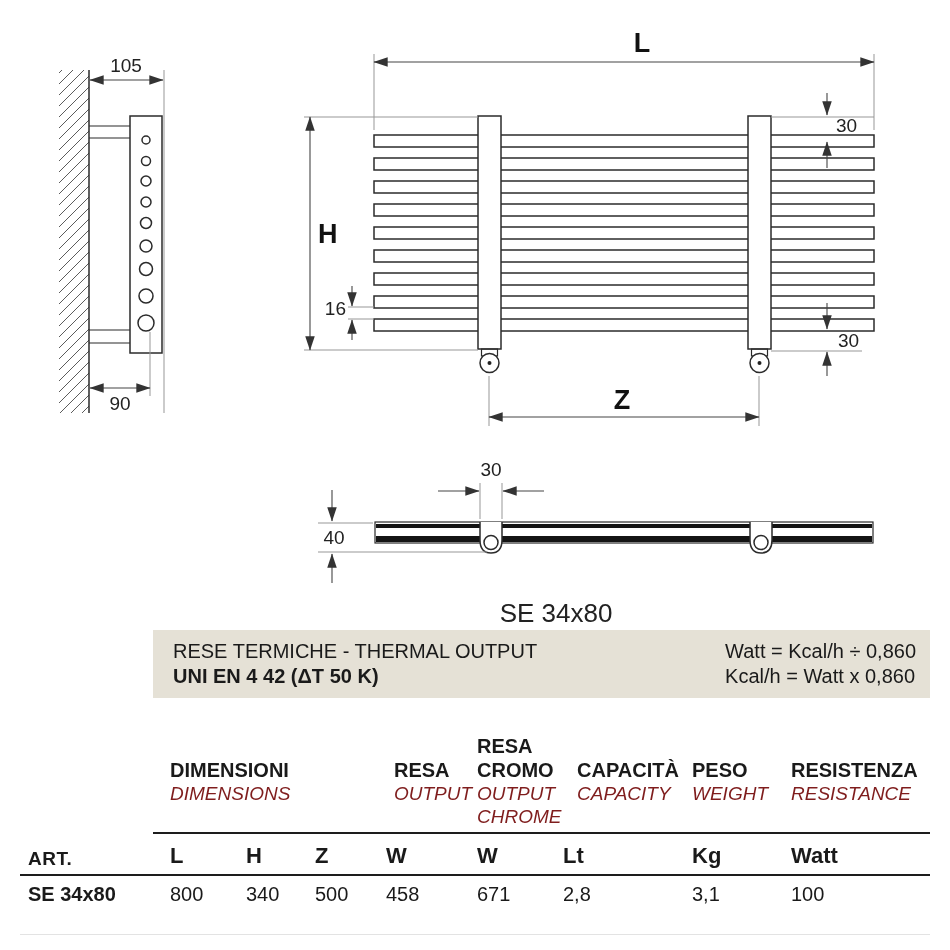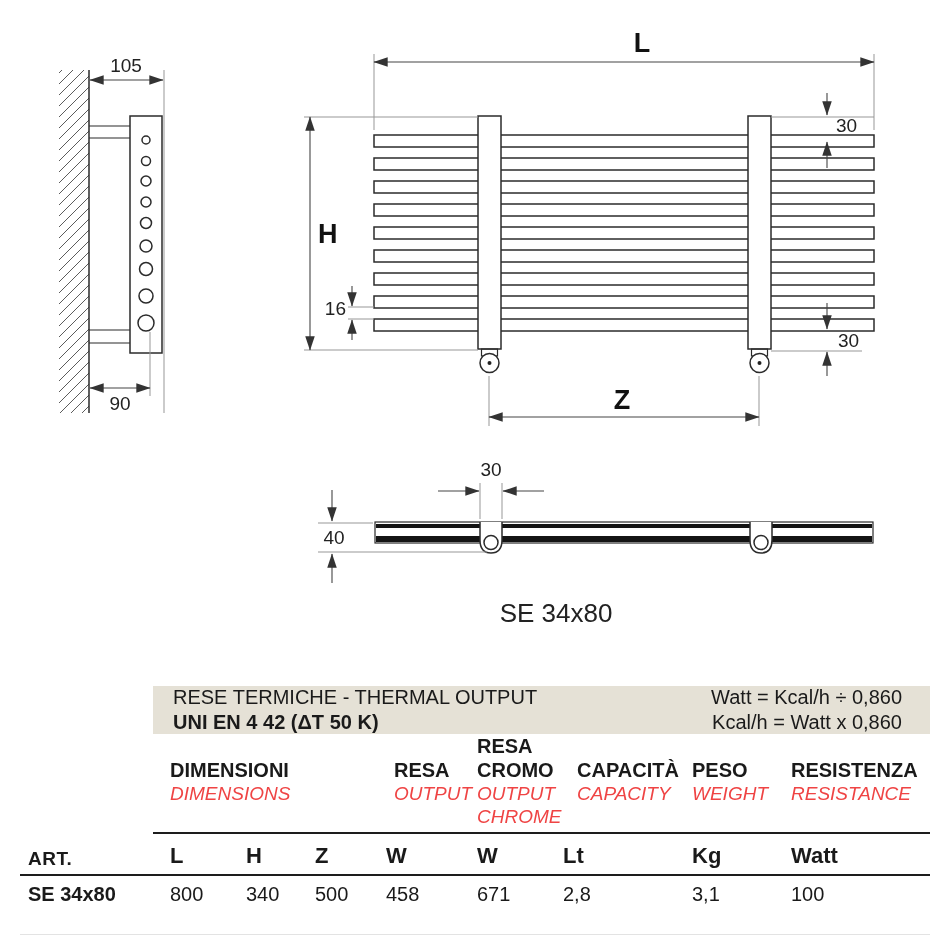--- a/index.html
+++ b/index.html
@@ -13,32 +13,32 @@
   .thin { stroke:var(--line,#2b2b2b); fill:none; stroke-width:1.2; }
   .dim  { stroke:var(--dim,#444);  fill:none; stroke-width:1.1; }
   .ext  { stroke:#979797; fill:none; stroke-width:1; }
   .band-black { fill:#141414; stroke:none; }
   .dot  { fill:#222; stroke:none; }
   .dimtxt    { font-size:19px; fill:#222; }
   .dimletter { font-size:27px; font-weight:bold; fill:#111; }
   .modeltxt  { font-size:26px; fill:#222; }
 
   .band {
-    position:absolute; left:153px; top:686px; width:777px; height:48px;
+    position:absolute; left:153px; top:630px; width:777px; height:68px;
     background:var(--band_bg,#e5e1d6);
     display:flex; justify-content:space-between; align-items:center;
-    box-sizing:border-box; padding:0 28px 0 20px;
+    box-sizing:border-box; padding:0 14px 0 20px;
   }
   .band-title { font-size:20px; line-height:25px; }
   .band-norm  { font-size:20px; line-height:25px; font-weight:bold; }
-  .band-right { text-align:right; font-size:20px; line-height:25px; }
+  .band-right { font-size:20px; line-height:25px; }
 
   .gcell  { position:absolute; }
   .gtitle { font-weight:bold; font-size:20px; line-height:24px; }
-  .gsub   { font-style:italic; font-size:19px; line-height:23px; color:#ef4444; }
+  .gsub   { font-style:italic; font-size:19px; line-height:23px; color:#7f1d1d; }
 
   .rule-a { position:absolute; left:153px; top:832px; width:777px; height:2px; background:#1d1d1d; }
   .rule-b { position:absolute; left:20px;  top:874px; width:910px; height:2px; background:#1d1d1d; }
   .rule-c { position:absolute; left:20px;  top:934px; width:910px; height:1px; background:#e3e3e3; }
 
   .colh   { position:absolute; top:843px; font-weight:bold; font-size:22px; }
   .colh-art { position:absolute; top:848px; font-weight:bold; font-size:19px; letter-spacing:0.5px; }
   .cell   { position:absolute; top:883px; font-size:20px; }
   .cell-art { position:absolute; top:883px; font-size:20px; font-weight:bold; }
 

